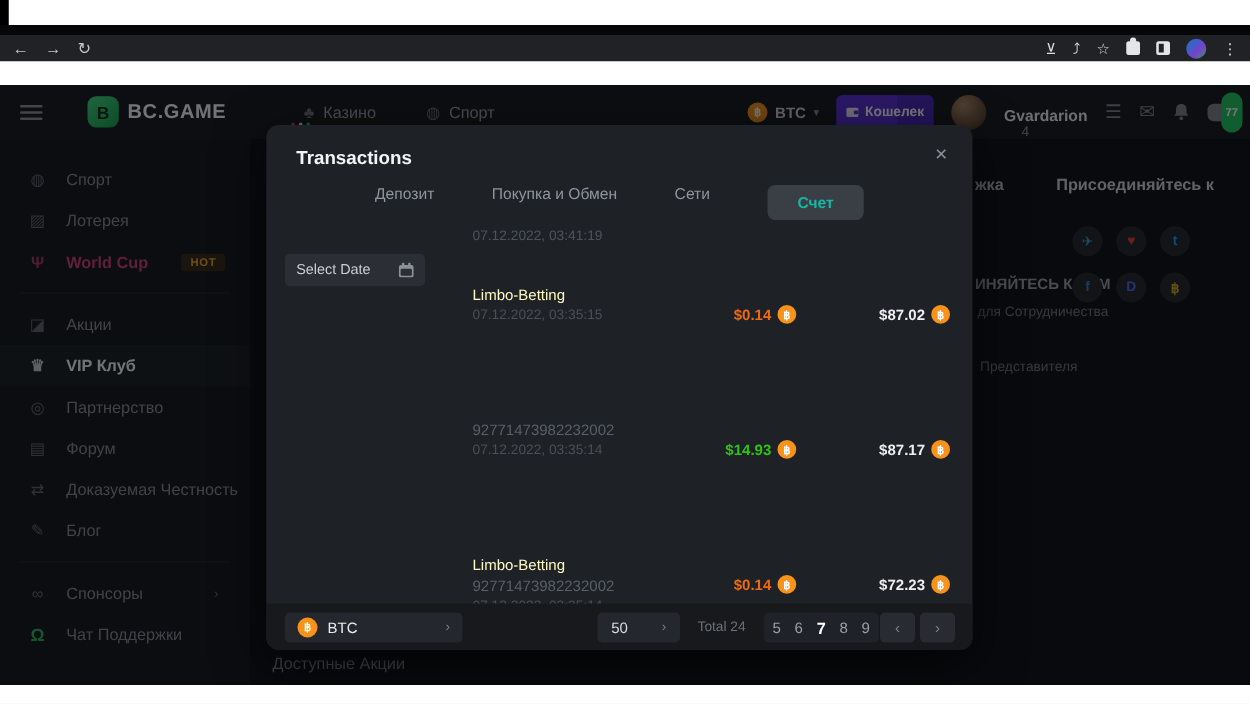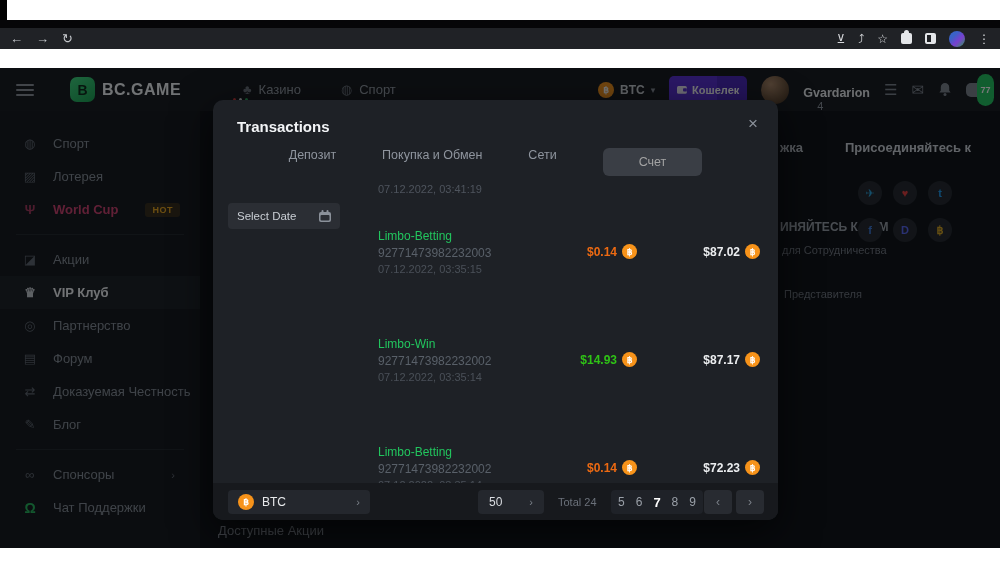--- a/index.html
+++ b/index.html
@@ -74,32 +74,32 @@
   .soc { width:24px; height:24px; border-radius:50%; background:#23272d; display:flex; align-items:center; justify-content:center; font-size:11px; cursor:pointer; }
 
   .overlay { position:absolute; left:0; top:0; width:1000px; height:480px; background:rgba(4,5,7,.54); z-index:5; }
 
   
   .modal { position:absolute; left:213px; top:32px; width:565px; height:420px; background:#1e2126; border-radius:10px; box-shadow:0 12px 40px rgba(0,0,0,.65); z-index:10; }
   .m-title { position:absolute; left:24px; top:18px; color:#f2f4f6; font-size:15px; font-weight:bold; }
   .m-close { position:absolute; right:20px; top:14px; color:#8b919a; font-size:17px; cursor:pointer; }
   .m-tabs { position:absolute; left:0; right:0; top:48px; height:32px; display:flex; justify-content:center; align-items:flex-start; gap:46px; }
   .m-tab { color:#8f959e; font-size:12.5px; cursor:pointer; white-space:nowrap; }
-  .m-tab.active { background:#3a3e45; color:#a3a3a3; font-weight:normal; border-radius:6px; padding:7px 36px; }
+  .m-tab.active { background:#3a3e45; color:#14b8a6; font-weight:bold; border-radius:6px; padding:7px 24px; }
 
   .sel-date { position:absolute; left:15px; top:103px; width:112px; height:26px; background:#2b2e34; border-radius:4px; display:flex; align-items:center; justify-content:space-between; padding:0 9px; color:#c9ced4; font-size:11.5px; cursor:pointer; }
   .cat-list { position:absolute; left:0; top:150px; width:158px; }
   .cat-item { height:27px; display:flex; align-items:center; padding-left:36px; color:#777d86; font-size:12.5px; cursor:pointer; }
   .cat-item.active { background:#2e3137; color:#fff; font-weight:bold; border-radius:0 14px 14px 0; width:92px; height:24px; margin:1.5px 0; }
 
   .m-list { position:absolute; left:165px; right:14px; top:83px; bottom:37px; overflow:hidden; }
   .partial-date { color:#4e545d; font-size:11px; }
   .tx-row { position:relative; height:73px; margin-top:35px; }
   .tx-row.first { margin-top:34px; }
-  .tx-name { color:#22c55e; font-size:12px; }
+  .tx-name { color:#fef9c3; font-size:12px; }
   .tx-id { color:#596069; font-size:12px; margin-top:3px; }
   .tx-date { color:#4a5058; font-size:11px; margin-top:3px; }
   .amt { position:absolute; top:15px; right:127px; display:flex; align-items:center; gap:5px; font-size:12px; font-weight:bold; }
   .amt.neg { color:#ed6a12; }
   .amt.pos { color:#2fc216; }
   .bal { position:absolute; top:15px; right:4px; display:flex; align-items:center; gap:5px; color:#eceef0; font-size:12px; font-weight:bold; }
 
   .m-footer { position:absolute; left:0; right:0; bottom:0; height:37px; background:#17191d; border-radius:0 0 10px 10px; }
   .btc-btn { position:absolute; left:15px; top:7px; width:142px; height:24px; background:#24272d; border-radius:4px; display:flex; align-items:center; padding:0 10px; gap:8px; cursor:pointer; }
   .btc-btn .lbl { color:#e8eaec; font-size:12px; }
@@ -282,34 +282,32 @@
               <rect x="1.5" y="5" width="9" height="5.5" rx="1" fill="#2b2e34"></rect>
             </svg>
         </div>
 
 
         <div class="m-list">
           <div class="partial-date">07.12.2022, 03:41:19</div>
 
           <div class="tx-row first">
             <div class="tx-name">Limbo-Betting</div>
-            <div class="tx-id">92771473982232003</div>
             <div class="tx-date">07.12.2022, 03:35:15</div>
             <div class="amt neg">
                 <span>$0.14</span>
                 <span class="coin c15">฿</span>
               </div>
             <div class="bal">
                 <span>$87.02</span>
                 <span class="coin c15">฿</span>
               </div>
           </div>
 
           <div class="tx-row">
-            <div class="tx-name">Limbo-Win</div>
             <div class="tx-id">92771473982232002</div>
             <div class="tx-date">07.12.2022, 03:35:14</div>
             <div class="amt pos">
                 <span>$14.93</span>
                 <span class="coin c15">฿</span>
               </div>
             <div class="bal">
                 <span>$87.17</span>
                 <span class="coin c15">฿</span>
               </div>

